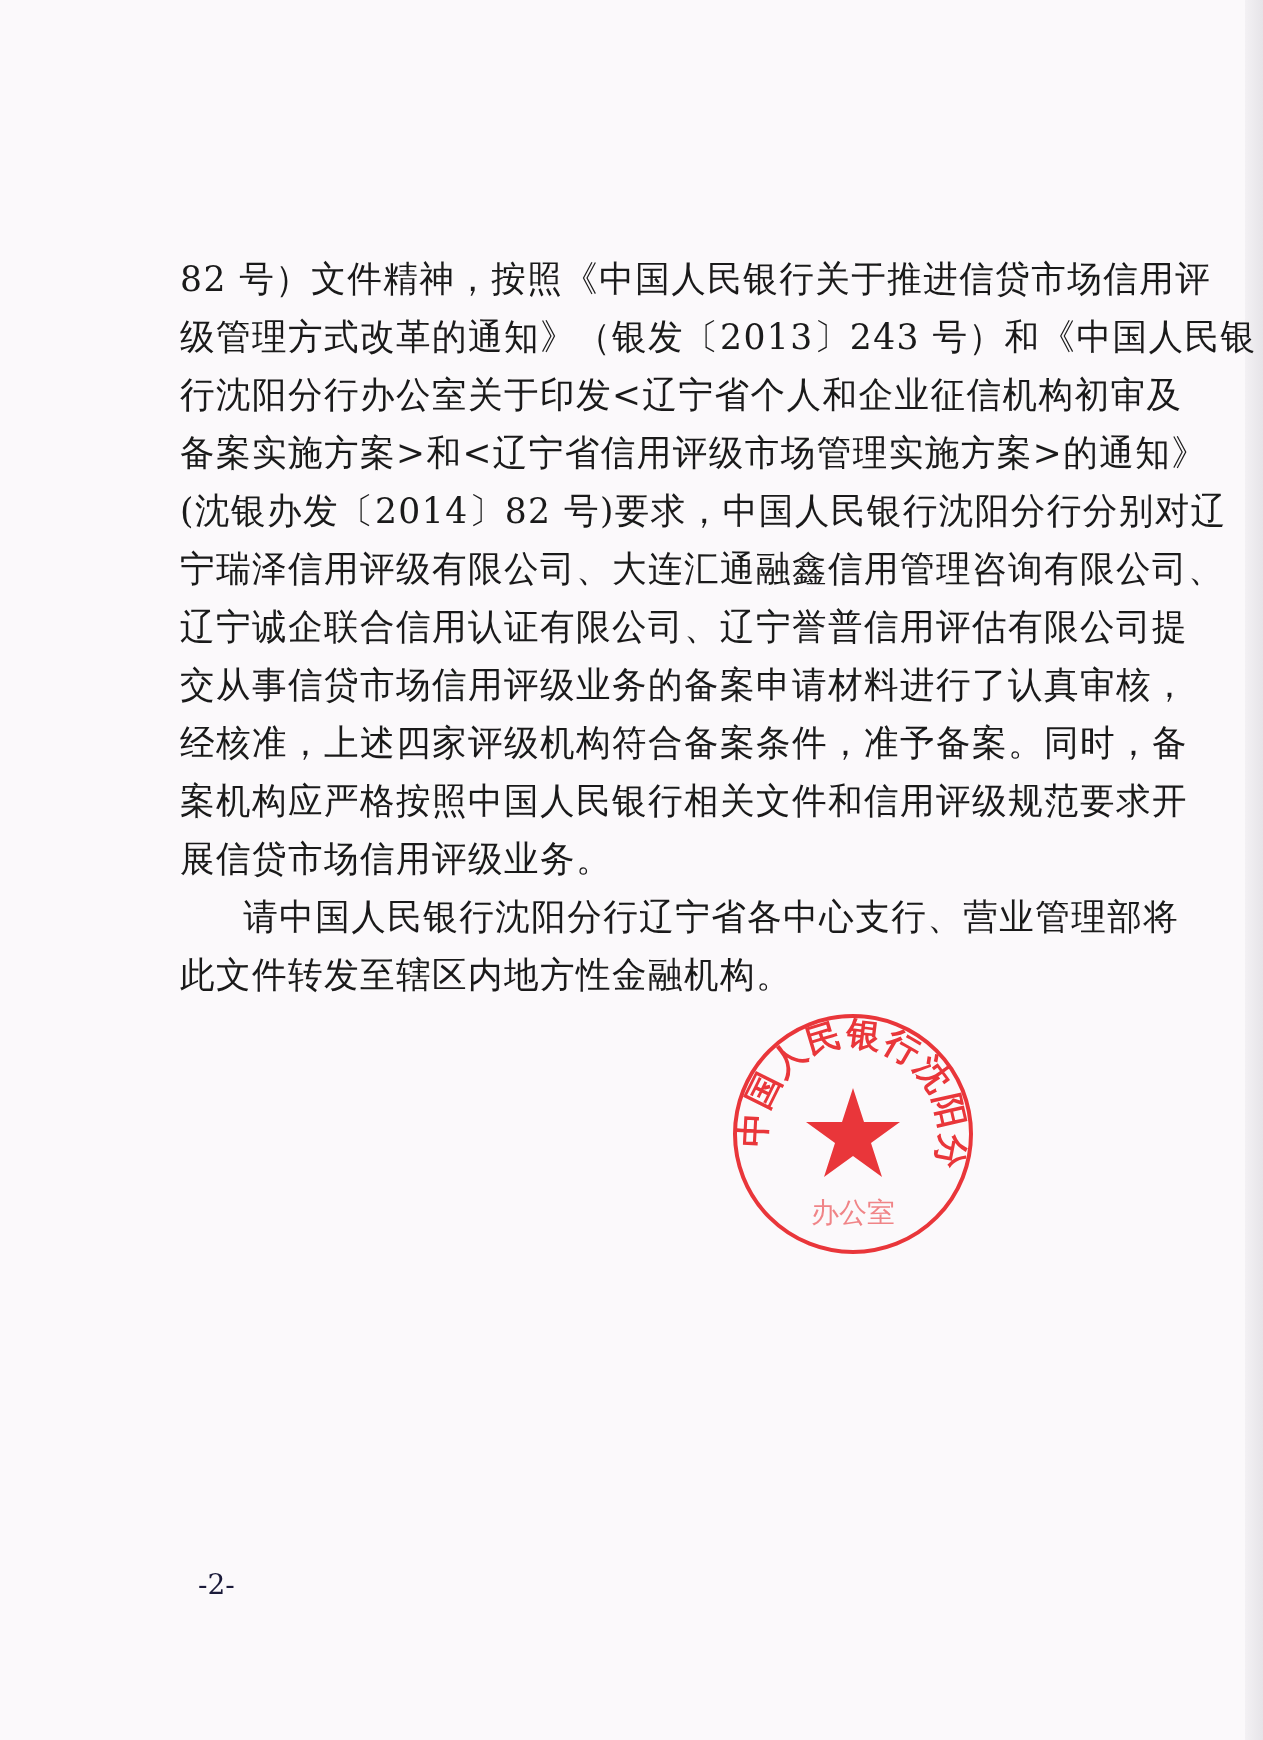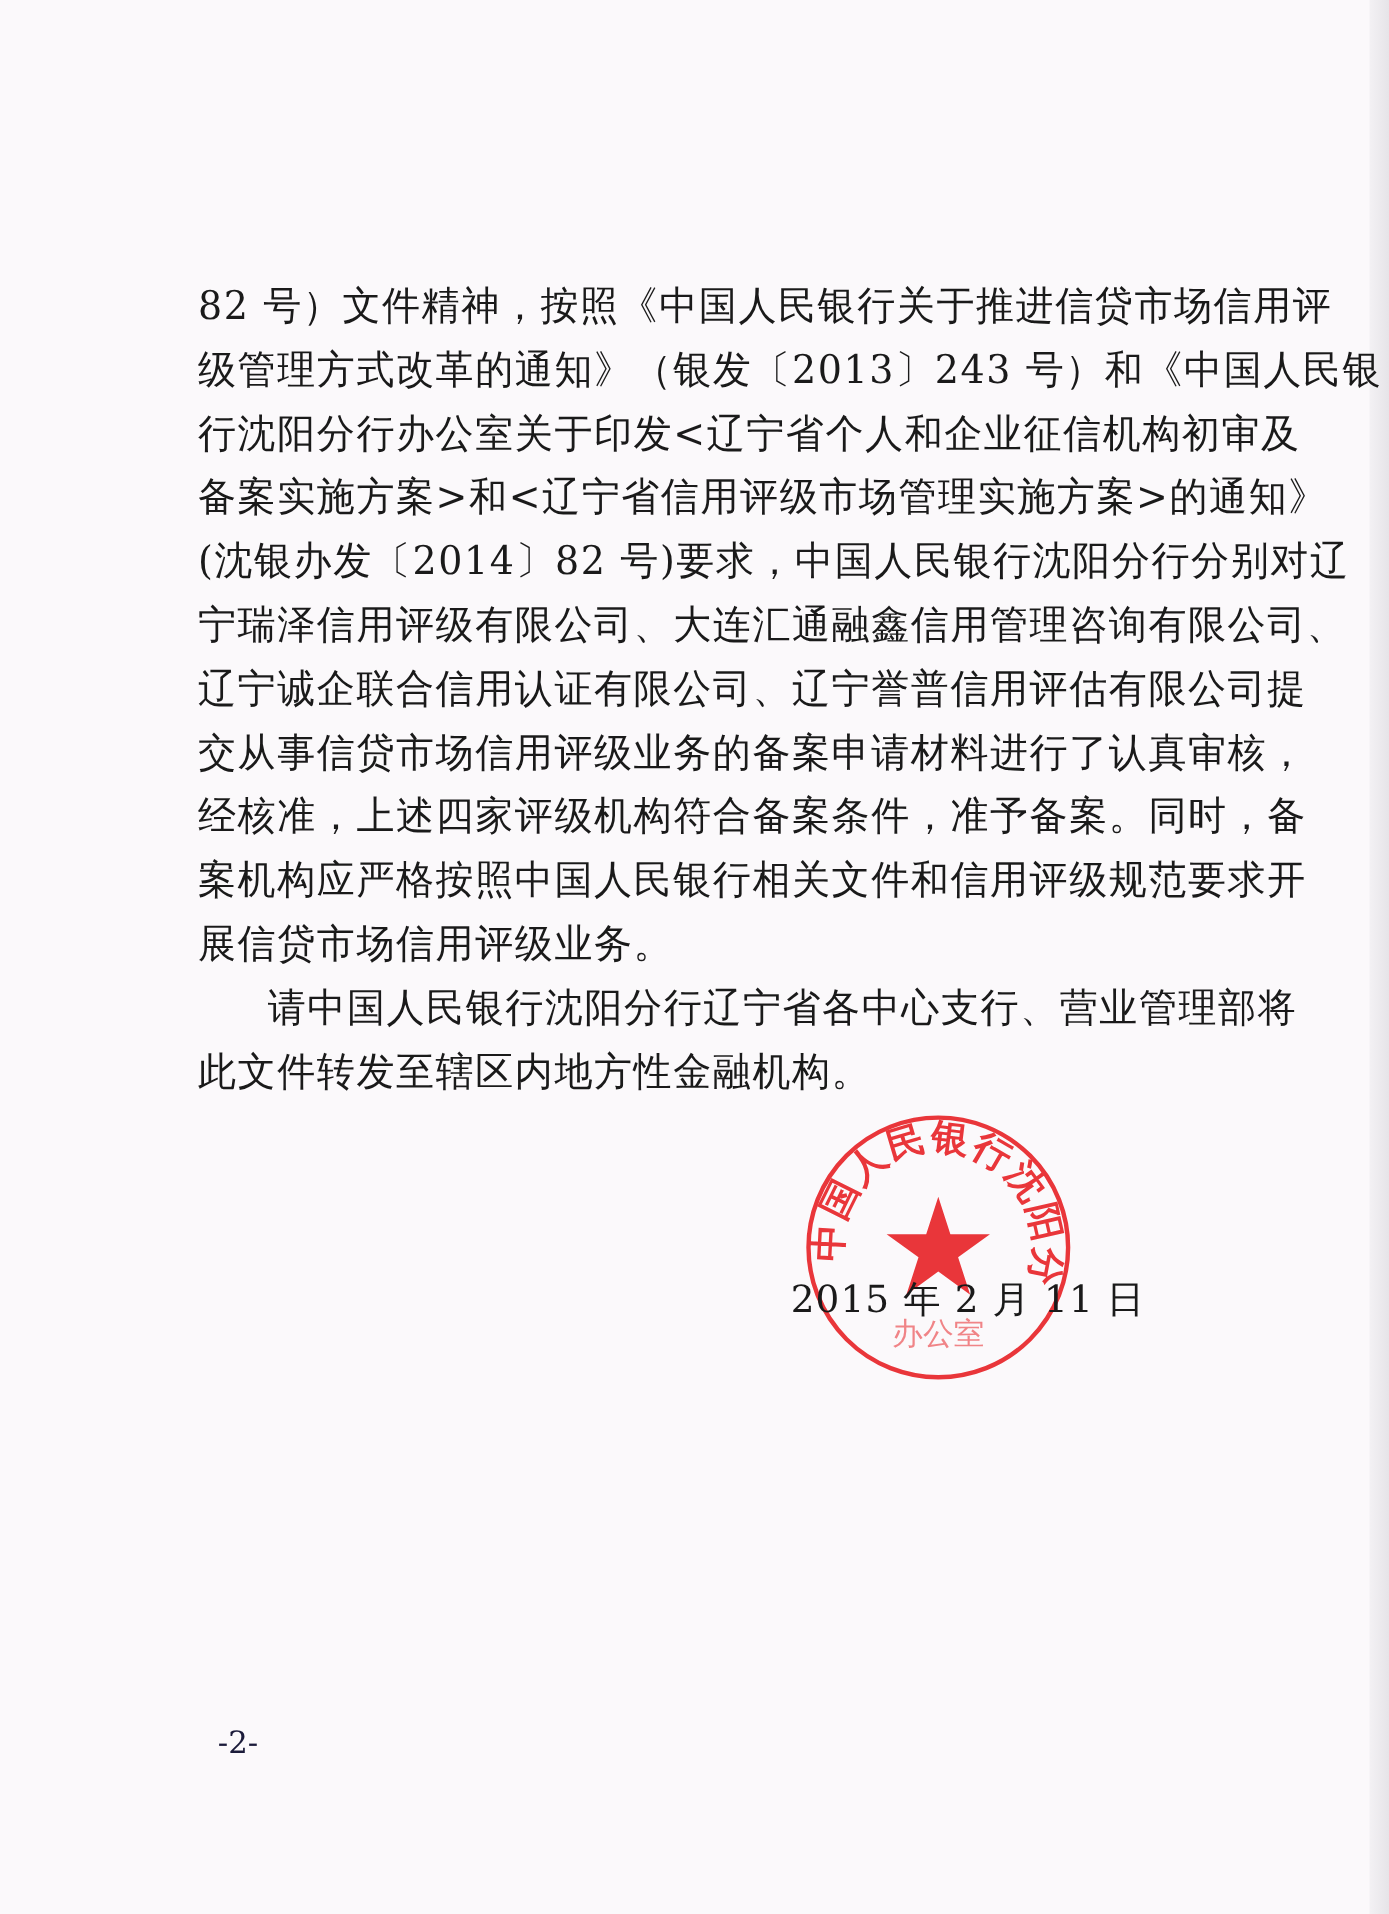--- a/index.html
+++ b/index.html
@@ -62,16 +62,15 @@
   </defs>
   <circle cx="124" cy="124" r="118" fill="none" stroke="#e8262a" stroke-width="4"></circle>
   <text font-size="34" font-weight="bold" fill="#e8262a" font-family="DejaVu Sans, sans-serif" letter-spacing="2">
     <textPath href="#sealArc" startOffset="4%">中国人民银行沈阳分行</textPath>
   </text>
   <polygon fill="#e8262a" points="124,78 135,112 171,112 142,133 153,167 124,146 95,167 106,133 77,112 113,112"></polygon>
   <text x="124" y="212" text-anchor="middle" font-size="28" fill="#e8262a" opacity="0.6" font-family="DejaVu Sans, sans-serif">办公室</text>
 </svg>
 
 <div class="signature">
-  <div class="sig-date">2015 年 2 月 11 日</div>
 </div>
 
 <div class="page-number">-2-</div>
 
 </body></html>

